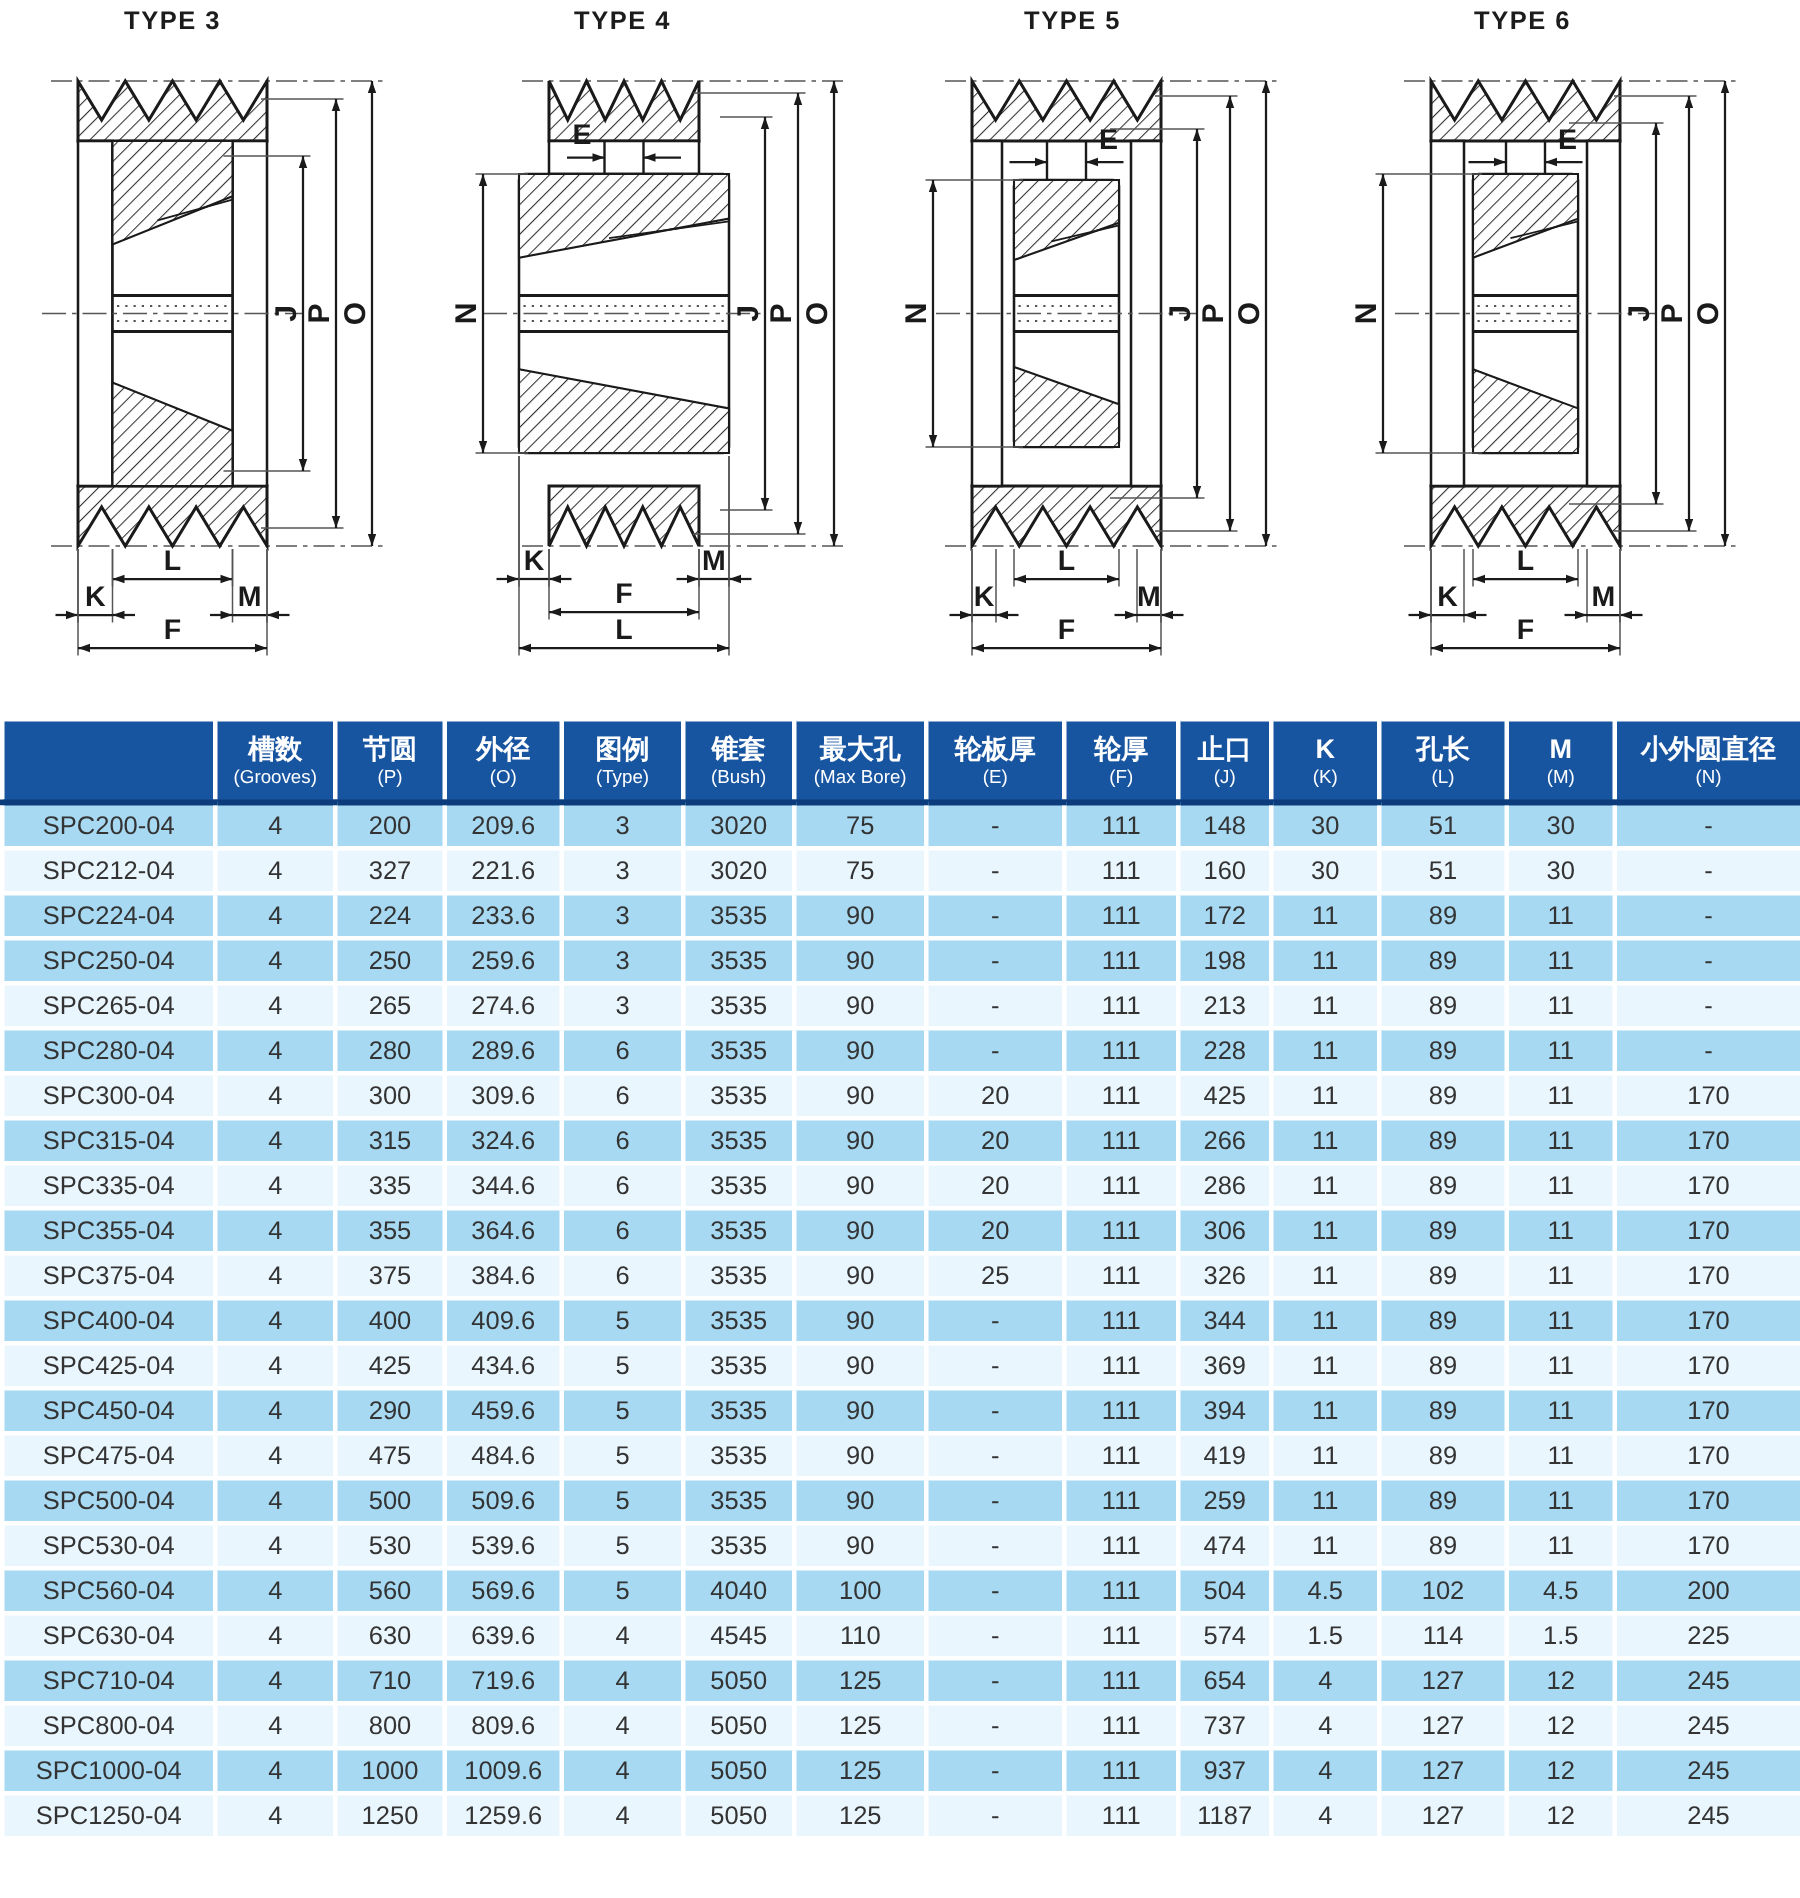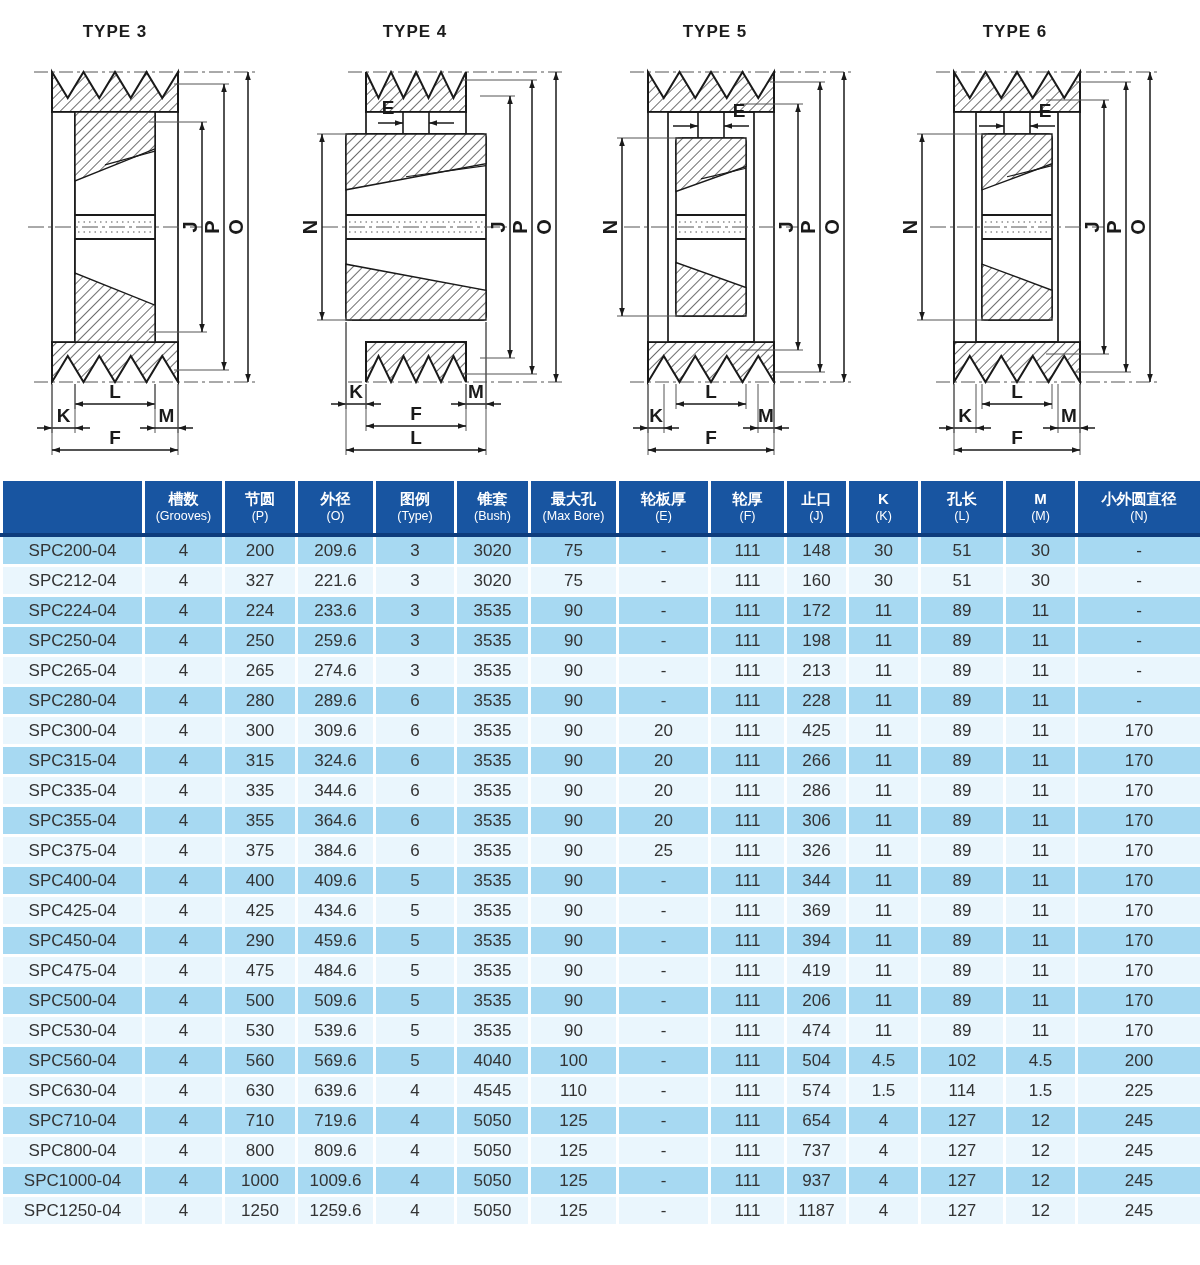--- a/index.html
+++ b/index.html
@@ -2,31 +2,31 @@
 <html style="--header-bg: #1855a1; --header-border: #0d3c7c; --header-text: #ffffff; --row-odd: #a7d9f2; --row-even: #eaf6fd; --body-text: #333333;"><head>
 <meta charset="utf-8">
 <style>
   html,body{margin:0;padding:0;background:#fff;}
   body{width:1200px;font-family:"Liberation Sans",sans-serif;-webkit-font-smoothing:antialiased;}
   .sheet{width:1200px;background:#fff;}
 
   
   .drawings{display:flex;width:1200px;height:478px;background:#fff;}
   .fig{width:300px;margin:0;position:relative;}
-  .fig-title{width:230px;padding-top:22px;text-align:center;font-size:17px;font-weight:700;
+  .fig-title{width:230px;padding-top:4px;text-align:center;font-size:17px;font-weight:700;
              letter-spacing:1px;color:#1c1c1c;}
   .fig-svg{display:block;}
   svg text{font-family:"Liberation Sans",sans-serif;}
 
   
   table.spec{width:1200px;border-collapse:collapse;table-layout:fixed;background:#fff;}
   table.spec th{background:var(--header-bg,#1855a1);color:var(--header-text,#ffffff);
     border:3px solid #fff;border-bottom:4px solid var(--header-border,#0d3c7c);
     height:52px;padding:0;vertical-align:middle;font-weight:400;}
-  table.spec th .cn{font-size:15px;font-weight:700;line-height:1.25;}
+  table.spec th .cn{font-size:18px;font-weight:700;line-height:1.25;}
   table.spec th .en{font-size:12.5px;font-weight:400;line-height:1.2;}
   table.spec td{border:3px solid #fff;height:27px;padding:0;text-align:center;
     font-size:17px;color:var(--body-text,#333333);}
   table.spec tr.odd td{background:var(--row-odd,#a7d9f2);}
   table.spec tr.even td{background:var(--row-even,#eaf6fd);}
 </style>
 </head>
 <body>
 
 <div class="sheet">
@@ -673,21 +673,21 @@
         <tr class="odd">
           <td>SPC500-04</td>
           <td>4</td>
           <td>500</td>
           <td>509.6</td>
           <td>5</td>
           <td>3535</td>
           <td>90</td>
           <td>-</td>
           <td>111</td>
-          <td>206</td>
+          <td>259</td>
           <td>11</td>
           <td>89</td>
           <td>11</td>
           <td>170</td>
         </tr>
         <tr class="even">
           <td>SPC530-04</td>
           <td>4</td>
           <td>530</td>
           <td>539.6</td>

